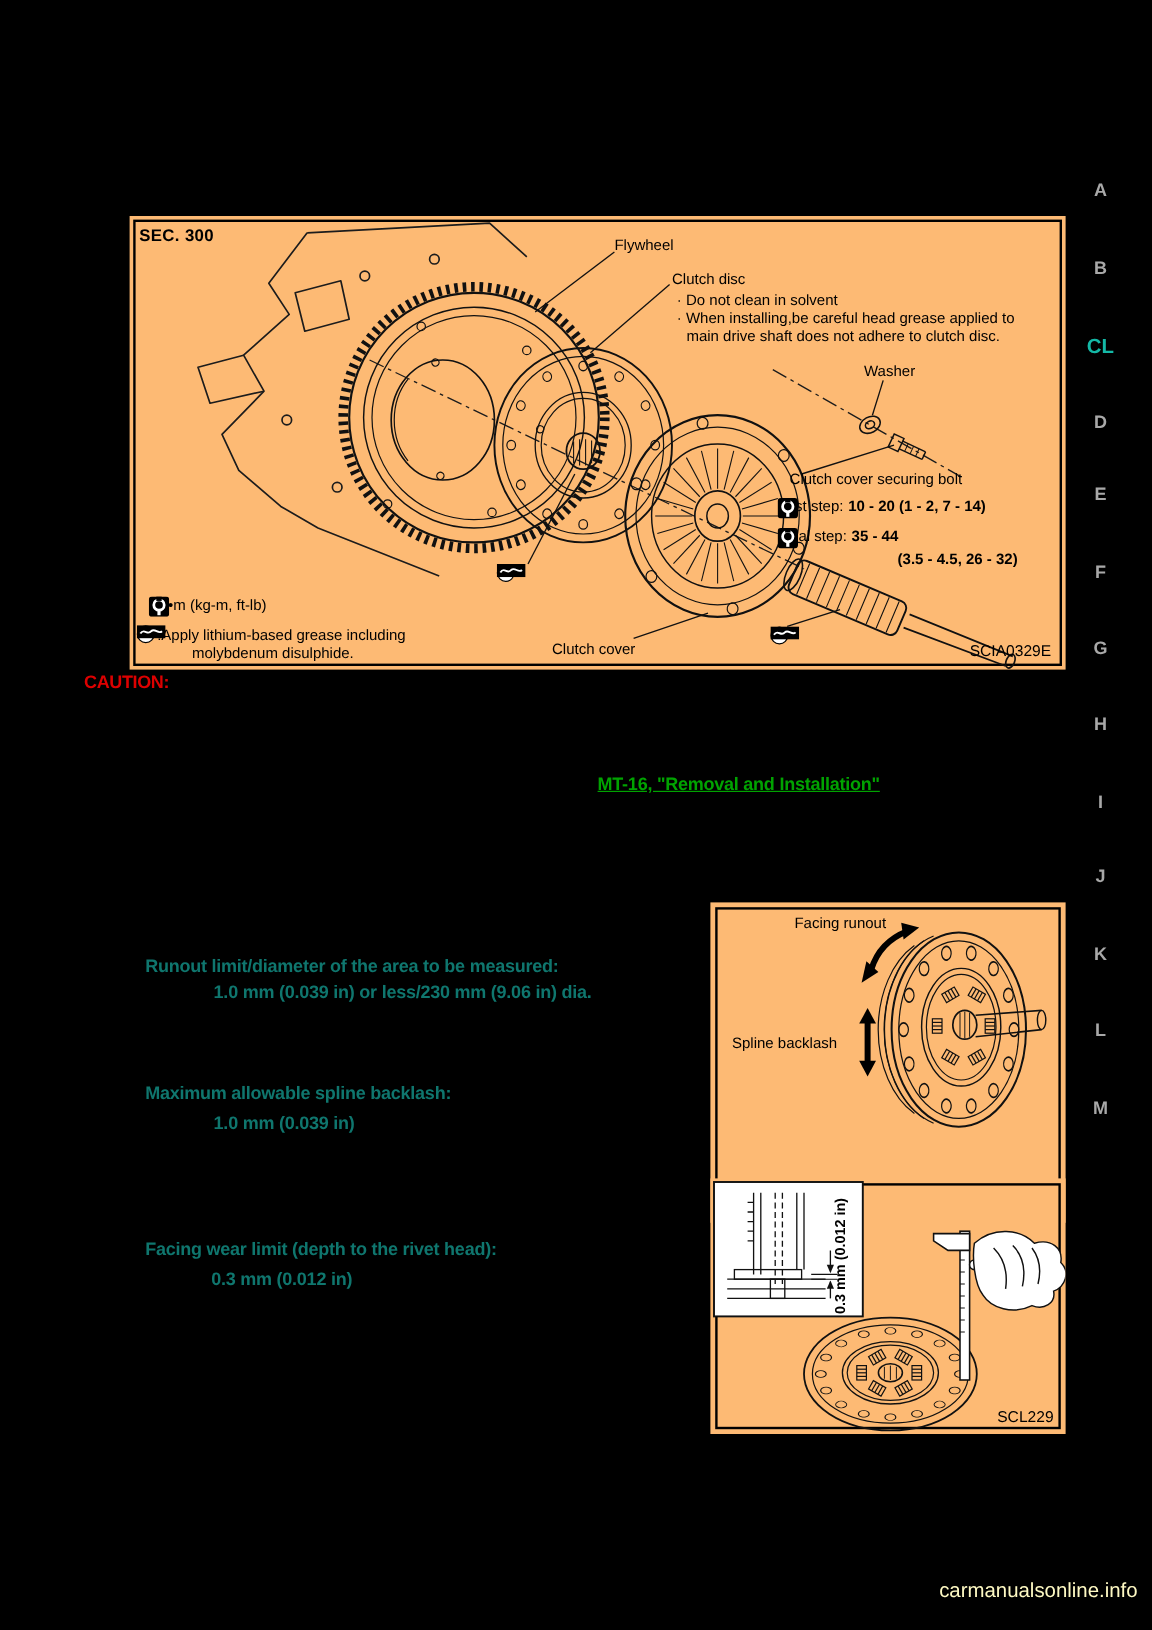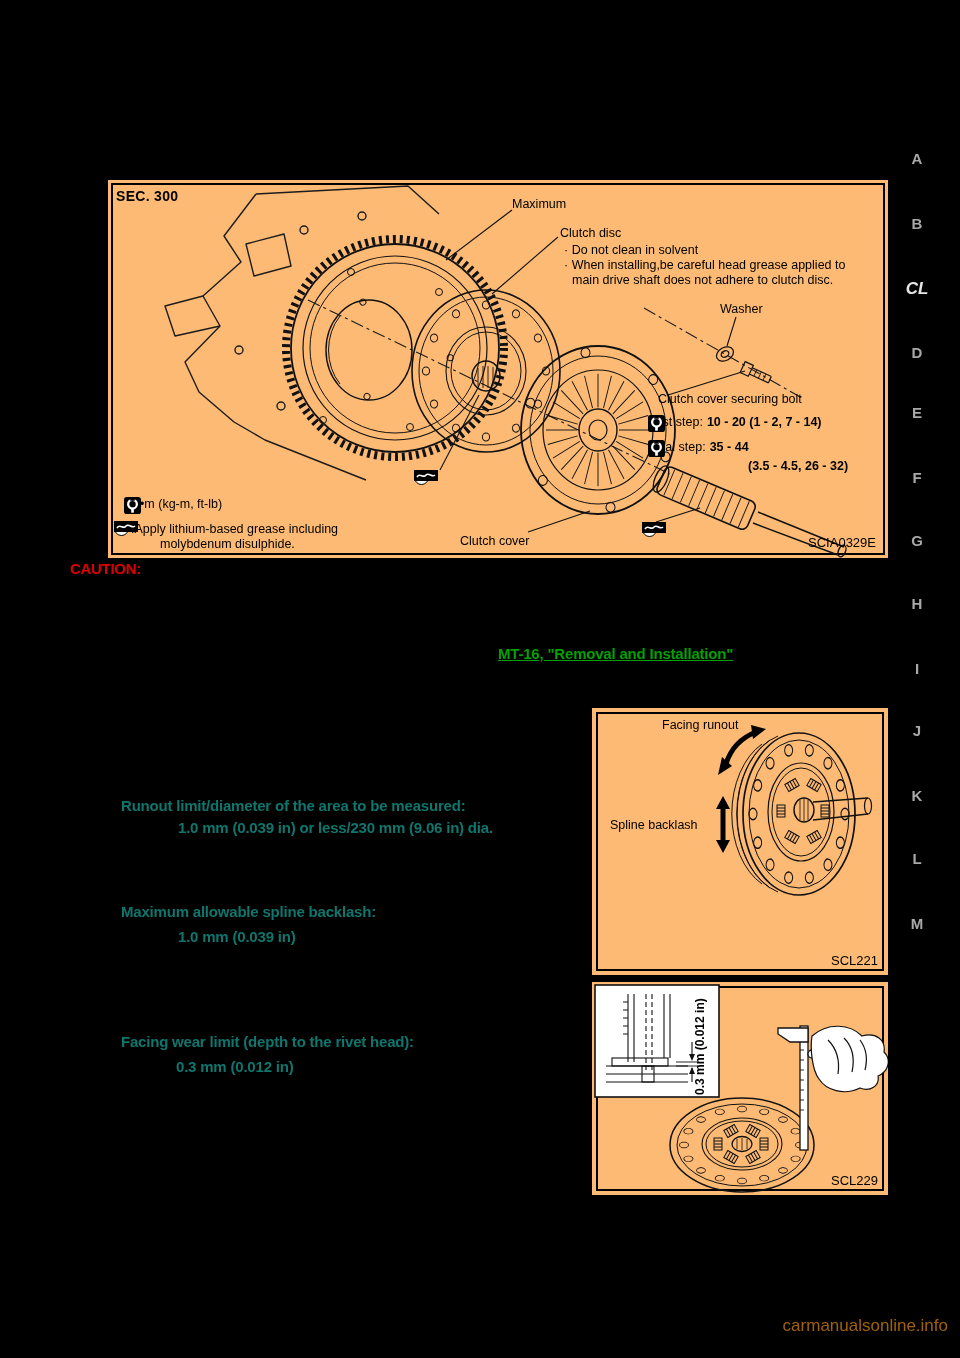--- a/index.html
+++ b/index.html
@@ -12,26 +12,26 @@
   .figid{position:absolute;font-size:13px;color:#000;}
   .row{position:absolute;display:flex;align-items:center;gap:4px;font-size:12.5px;white-space:nowrap;}
   .bold{font-weight:bold;}
   .t-icon{width:17px;height:17px;display:block;flex:0 0 auto;}
   .g-icon{width:24px;height:11px;display:block;flex:0 0 auto;}
   .l-circ{display:inline-flex;align-items:center;justify-content:center;width:13px;height:13px;
           border:1.5px solid #000;border-radius:50%;font-size:9.5px;font-weight:bold;flex:0 0 auto;
           line-height:1;background:#fff;}
   .ml{position:absolute;left:898px;width:38px;text-align:center;color:#a8a8a8;
       font-weight:bold;font-size:15px;}
-  .ml.active{color:#e5e5e5;font-style:italic;}
+  .ml.active{color:#14b8a6;}
   .caution{position:absolute;left:70px;top:560px;color:#dd0000;font-size:15px;font-weight:bold;letter-spacing:-0.3px;}
   .ref-link{position:absolute;left:498px;top:645px;color:#00a300;font-size:15px;font-weight:bold;
             text-decoration:underline;cursor:pointer;letter-spacing:-0.2px;}
   .spec-h,.spec-v{position:absolute;color:#0f766e;font-size:15px;font-weight:bold;letter-spacing:-0.2px;white-space:nowrap;}
-  .watermark{position:absolute;right:12px;top:1316px;color:#a16207;font-size:17px;}
+  .watermark{position:absolute;right:12px;top:1316px;color:#fef9c3;font-size:17px;}
   .vlabel{position:absolute;left:101px;top:5px;height:108px;writing-mode:vertical-rl;
           transform:rotate(180deg);font-size:12px;font-weight:bold;white-space:nowrap;}
 </style>
 </head>
 <body>
 
 <div class="page">
 
   <div class="figbox" style="left:108px;top:180px;width:780px;height:378px;">
     <div class="bframe" style="inset:3px;"></div>
@@ -160,21 +160,21 @@
         <path d="M450,57 L384,114"></path>
         <path d="M628,137 L619,166"></path>
         <path d="M560,215 L637,191"></path>
         <path d="M420,352 L482,331"></path>
         <path d="M332,290 L371,215"></path>
         <path d="M548,342 L592,328"></path>
       </g>
     </svg>
 
     <div class="lbl bold" style="left:8px;top:8px;font-size:14px;letter-spacing:0.3px;">SEC. 300</div>
-    <div class="lbl" style="left:404px;top:17px;">Maximum</div>
+    <div class="lbl" style="left:404px;top:17px;">Flywheel</div>
     <div class="lbl" style="left:452px;top:46px;text-align:right;">Clutch disc</div>
     <div class="lbl" style="left:456px;top:63px;">· Do not clean in solvent</div>
     <div class="lbl" style="left:456px;top:78px;">· When installing,be careful head grease applied to</div>
     <div class="lbl" style="left:464px;top:93px;">main drive shaft does not adhere to clutch disc.</div>
     <div class="lbl" style="left:612px;top:122px;">Washer</div>
     <div class="lbl" style="left:550px;top:212px;text-align:right;">Clutch cover securing bolt</div>
 
     <div class="row" style="left:540px;top:235px;">
       <span>First step:</span>
       <svg class="t-icon" viewBox="0 0 18 18">
@@ -257,21 +257,21 @@
 
   <div class="spec-h" style="left:121px;top:797px;">Runout limit/diameter of the area to be measured:</div>
   <div class="spec-v" style="left:178px;top:798px;margin-top:21px;">1.0 mm (0.039 in) or less/230 mm (9.06 in) dia.</div>
 
   <div class="spec-h" style="left:121px;top:903px;">Maximum allowable spline backlash:</div>
   <div class="spec-v" style="left:178px;top:928px;">1.0 mm (0.039 in)</div>
 
   <div class="spec-h" style="left:121px;top:1033px;">Facing wear limit (depth to the rivet head):</div>
   <div class="spec-v" style="left:176px;top:1058px;">0.3 mm (0.012 in)</div>
 
-  <div class="figbox" style="left:592px;top:708px;width:296px;height:267px;">
+  <div class="figbox" style="left:592px;top:752px;width:296px;height:267px;">
     <div class="bframe" style="inset:4px;"></div>
     <svg width="296" height="213" viewBox="0 0 296 213">
       <defs>
         <g id="spr1" stroke="#111" fill="none" stroke-width="1">
           <rect x="-6" y="-4" width="12" height="8"></rect>
           <line x1="-3" y1="-4" x2="-3" y2="4"></line>
             <line x1="0" y1="-4" x2="0" y2="4"></line>
             <line x1="3" y1="-4" x2="3" y2="4"></line>
         </g>
       </defs>

